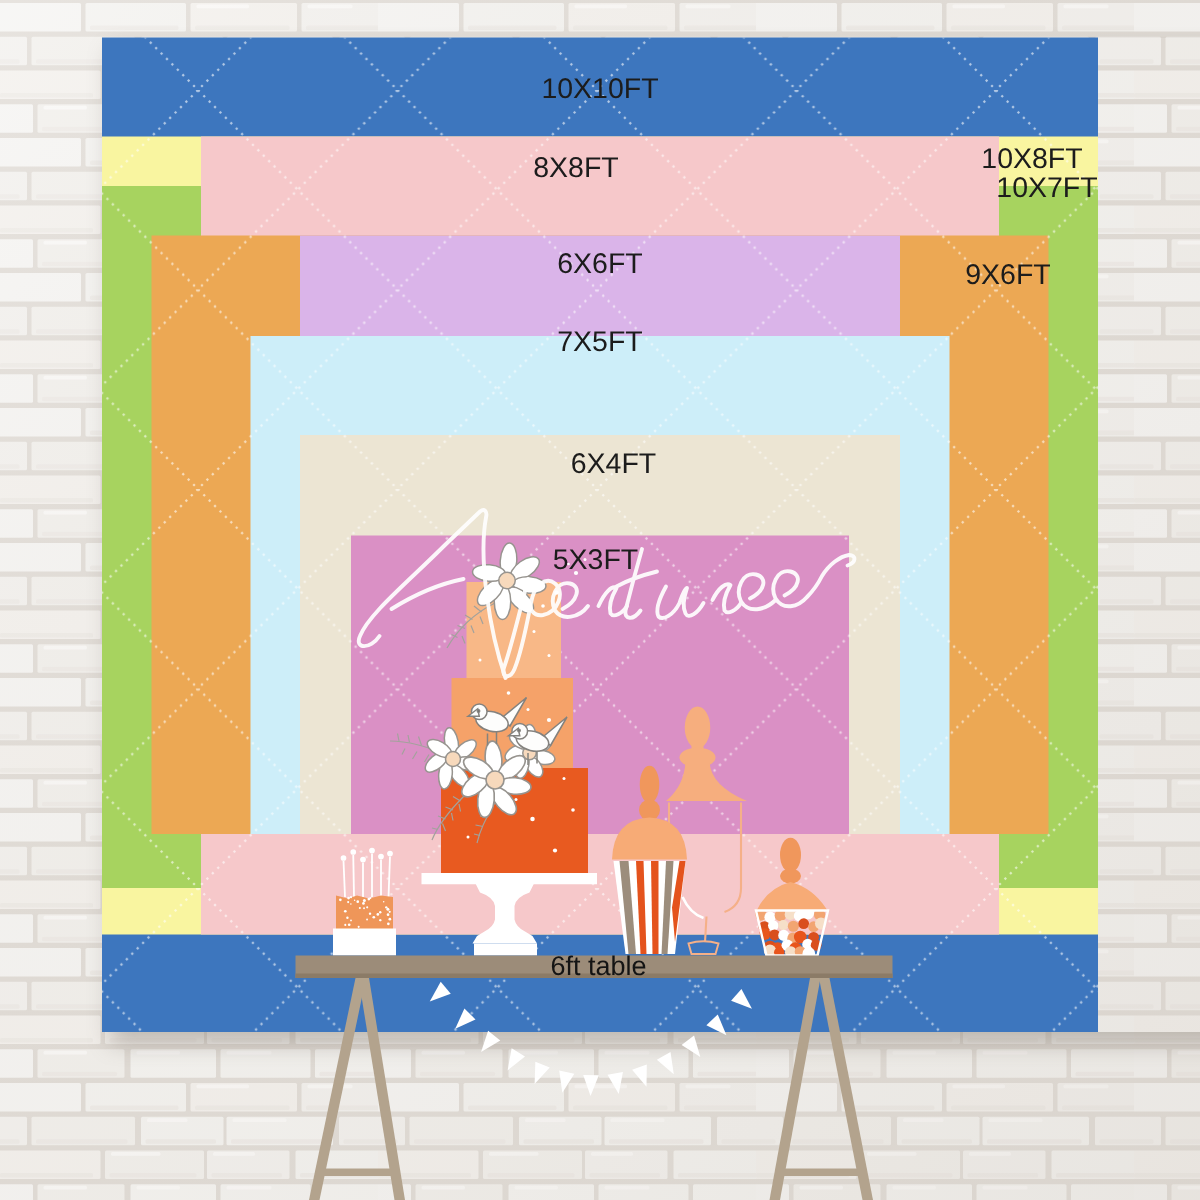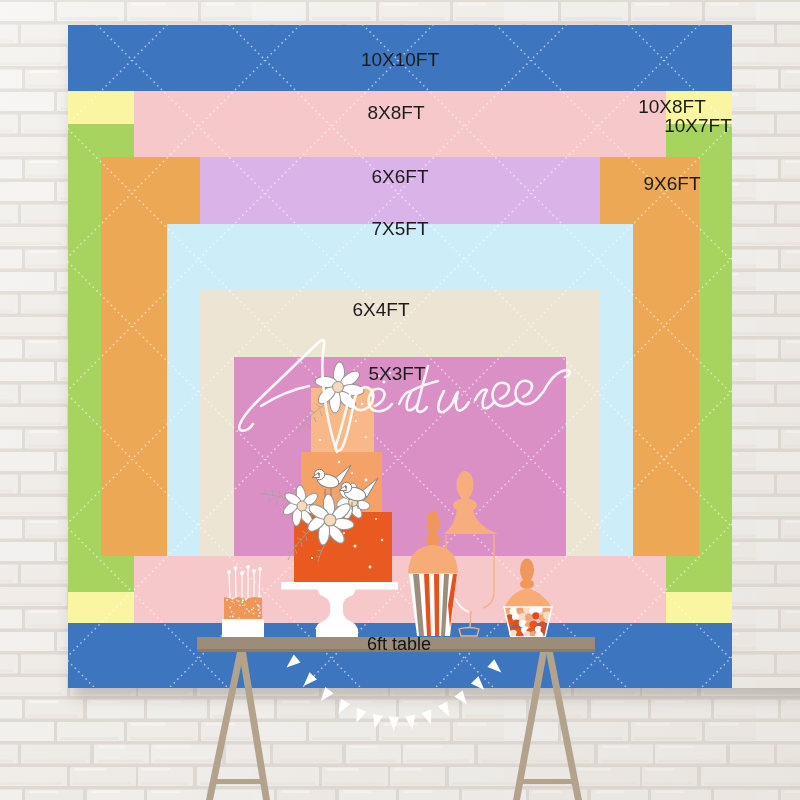--- a/index.html
+++ b/index.html
@@ -91,33 +91,33 @@
 <defs>
 <pattern id="lat" width="133" height="133" patternUnits="userSpaceOnUse" patternTransform="translate(64,35)">
 <path d="M0,0 L133,133 M133,0 L0,133" stroke="#ffffff" stroke-width="1.5" stroke-dasharray="1.5 3.6" fill="none" opacity="0.6"></path>
 </pattern>
 </defs>
 <rect width="664" height="663" fill="url(#lat)"></rect>
 </svg>
 
 <div class="lbl" style="left:332px;top:35px">10X10FT</div>
 
-<div class="lbl" style="left:328px;top:88px">8X8FT</div>
-
-<div class="lbl" style="left:604px;top:82px">10X8FT</div>
+<div class="lbl" style="left:316px;top:88px">8X8FT</div>
+
+<div class="lbl" style="left:620px;top:82px">10X8FT</div>
 
 <div class="lbl" style="left:630px;top:101px">10X7FT</div>
 
 <div class="lbl" style="left:332px;top:152px">6X6FT</div>
 
 <div class="lbl" style="left:604px;top:159px">9X6FT</div>
 
 <div class="lbl" style="left:332px;top:204px">7X5FT</div>
 
-<div class="lbl" style="left:313px;top:285px">6X4FT</div>
+<div class="lbl" style="left:341px;top:285px">6X4FT</div>
 
 <div class="lbl" style="left:329px;top:349px">5X3FT</div>
 </div>
 
 <svg class="abs" style="left:0;top:0" width="800" height="800">
 
 <g>
 <ellipse cx="465" cy="485" rx="8.5" ry="14" fill="#f6ae7e"></ellipse>
 <rect x="461" y="496" width="8" height="7" fill="#f6ae7e"></rect>
 <ellipse cx="465" cy="505" rx="12" ry="6.5" fill="#f6ae7e"></ellipse>

